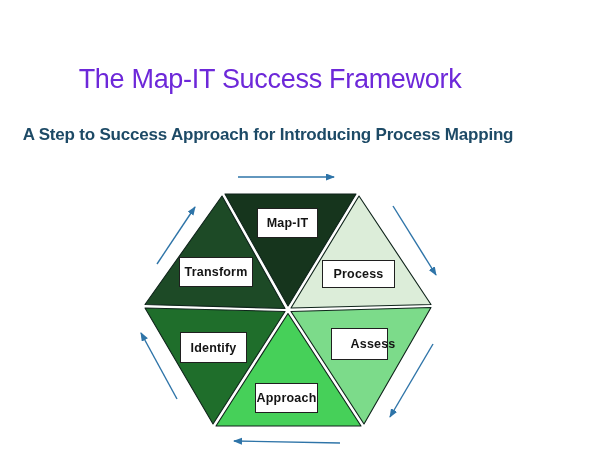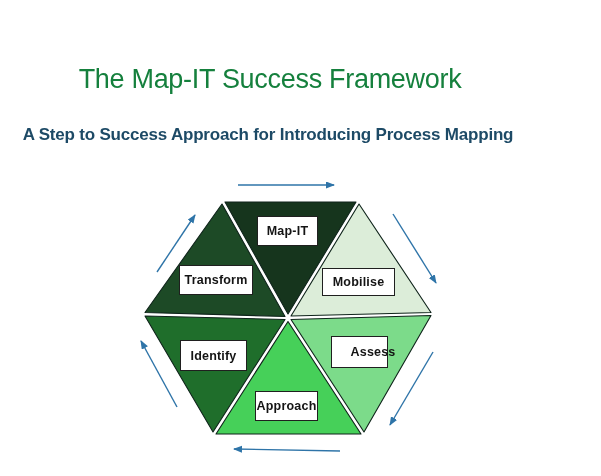--- a/index.html
+++ b/index.html
@@ -33,21 +33,20 @@
     width: 536px;
     margin: 0;
     text-align: center;
     font-size: 17px;
     font-weight: 700;
     letter-spacing: -0.2px;
   }
   .diagram {
     position: absolute;
     inset: 0;
-    margin-top: 8px;
   }
   .diagram svg {
     position: absolute;
     left: 0;
     top: 0;
   }
   .diagram svg polygon {
     stroke: #0e231a;
     stroke-width: 1.1;
     stroke-linejoin: round;
@@ -70,21 +69,21 @@
   .lbl-assess    { left: 331px; top: 328px; width: 57px; height: 32px; padding-left: 27px; }
   .lbl-produce   { left: 255px; top: 383px; width: 63px; height: 30px; }
   .lbl-identify  { left: 180px; top: 332px; width: 67px; height: 31px; }
   .lbl-transform { left: 179px; top: 257px; width: 74px; height: 30px; }
 </style>
 </head>
 <body>
 
 <div class="stage">
 
-  <h1 class="page-title" style="color: #15803d;">The Map-IT Success Framework</h1>
+  <h1 class="page-title" style="color: #6d28d9;">The Map-IT Success Framework</h1>
 
   <h2 class="page-subtitle" style="color: rgb(29, 74, 102);">A Step to Success Approach for Introducing Process Mapping</h2>
 
   <div class="diagram">
 
     <svg width="601" height="476" viewBox="0 0 601 476">
       <defs>
         <marker id="ah" markerUnits="userSpaceOnUse" markerWidth="10" markerHeight="8" refX="8" refY="3.5" orient="auto">
           <path d="M0,0 L9,3.5 L0,7 Z" fill="#2e74a8"></path>
         </marker>
@@ -99,20 +98,20 @@
 
       <line x1="238" y1="177" x2="334" y2="177" stroke-width="1.4" marker-end="url(#ah)" stroke="#2e74a8"></line>
       <line x1="393" y1="206" x2="436" y2="275" stroke-width="1.4" marker-end="url(#ah)" stroke="#2e74a8"></line>
       <line x1="433" y1="344" x2="390" y2="417" stroke-width="1.4" marker-end="url(#ah)" stroke="#2e74a8"></line>
       <line x1="340" y1="443" x2="234" y2="441" stroke-width="1.4" marker-end="url(#ah)" stroke="#2e74a8"></line>
       <line x1="177" y1="399" x2="141" y2="333" stroke-width="1.4" marker-end="url(#ah)" stroke="#2e74a8"></line>
       <line x1="157" y1="264" x2="195" y2="207" stroke-width="1.4" marker-end="url(#ah)" stroke="#2e74a8"></line>
     </svg>
 
     <div class="seg-label lbl-mapit">Map-IT</div>
-    <div class="seg-label lbl-mobilise">Mobilise</div>
+    <div class="seg-label lbl-mobilise">Process</div>
     <div class="seg-label lbl-assess">Assess</div>
     <div class="seg-label lbl-produce">Approach</div>
     <div class="seg-label lbl-identify">Identify</div>
     <div class="seg-label lbl-transform">Transform</div>
   </div>
 
 </div>
 
 </body></html>

